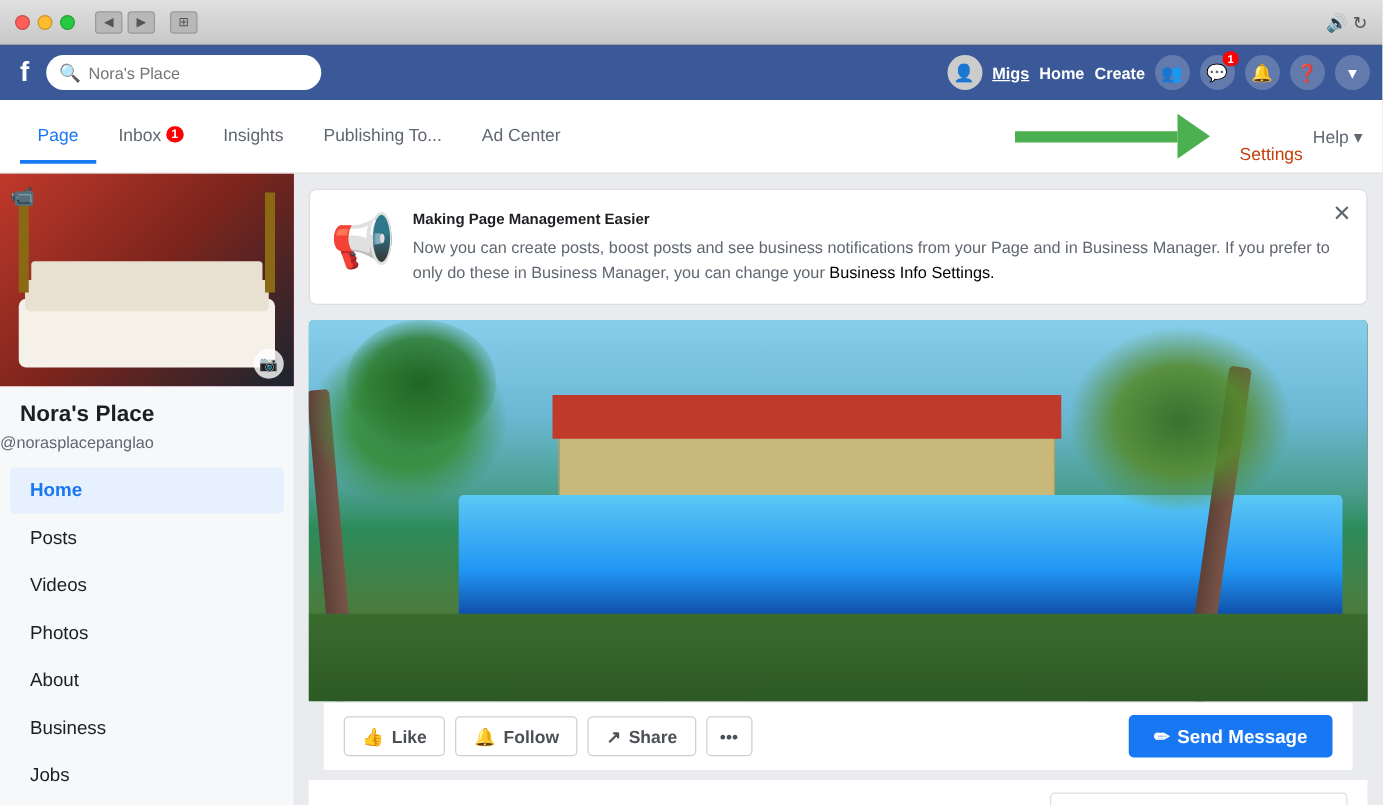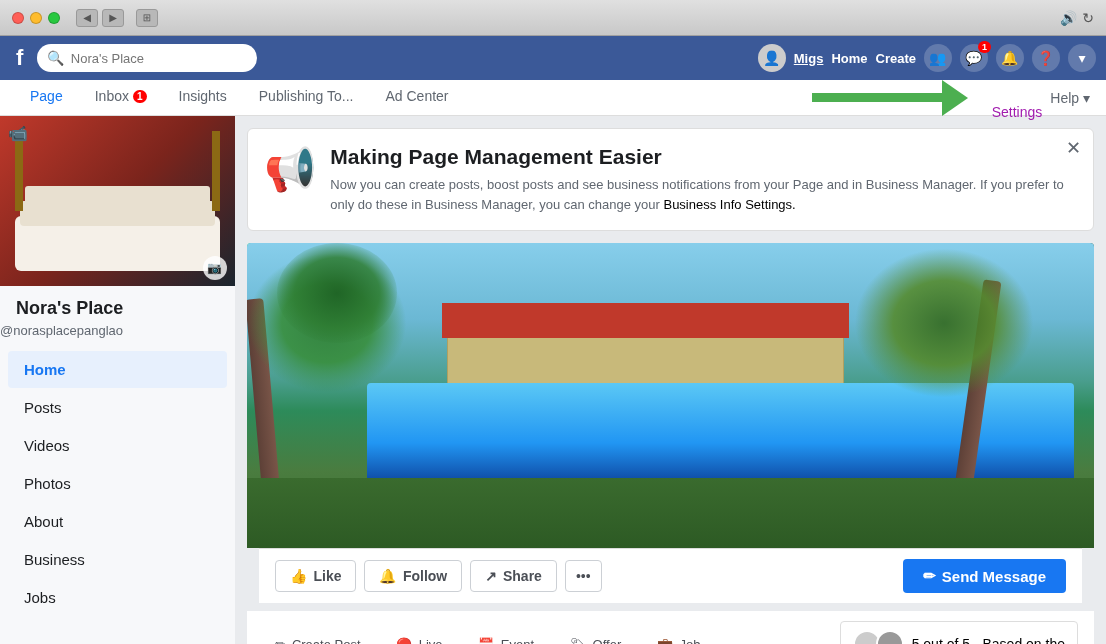--- a/index.html
+++ b/index.html
@@ -68,39 +68,39 @@
     .fb-icon-btn { background: rgba(255,255,255,0.2); border-radius: 50%; width: 28px; height: 28px; display: flex; align-items: center; justify-content: center; color: white; font-size: 14px; position: relative; cursor: pointer; }
     .fb-badge { position: absolute; top: -3px; right: -3px; background: red; color: white; font-size: 9px; border-radius: 8px; padding: 1px 4px; font-weight: bold; }
 
     
     .page-tabs {
       background: white;
       border-bottom: 1px solid #ddd;
       display: flex;
       align-items: center;
       padding: 0 16px;
-      height: 36px;
+      height: 59px;
       gap: 4px;
     }
     .tab {
       padding: 12px 14px;
       font-size: 14px;
       color: #606770;
       cursor: pointer;
       border-bottom: 3px solid transparent;
       font-weight: 500;
       display: flex;
       align-items: center;
       gap: 4px;
       height: 44px;
     }
     .tab.active { color: #1877f2; border-bottom: 3px solid #1877f2; }
     .tab-badge { background: red; color: white; font-size: 10px; border-radius: 8px; padding: 1px 4px; font-weight: bold; }
     .tabs-right { margin-left: auto; display: flex; align-items: center; gap: 8px; }
-    .settings-btn { font-size: 14px; color: #a21caf; font-weight: 500; cursor: pointer; margin-top: 28px; }
+    .settings-btn { font-size: 14px; color: #c2410c; font-weight: 500; cursor: pointer; margin-top: 28px; }
     .help-btn { font-size: 14px; color: #606770; font-weight: 500; cursor: pointer; }
 
     
     .main-content {
       display: flex;
       max-width: 1106px;
     }
 
     
     .sidebar {
@@ -189,21 +189,21 @@
       background: white;
       border: 1px solid #ddd;
       border-radius: 6px;
       margin: 12px;
       padding: 16px;
       display: flex;
       align-items: flex-start;
       gap: 14px;
       position: relative;
     }
-    .banner-content h3 { font-size: 21px; font-weight: bold; margin-bottom: 6px; color: #1c1e21; }
+    .banner-content h3 { font-size: 12px; font-weight: bold; margin-bottom: 6px; color: #1c1e21; }
     .banner-content p { font-size: 13px; color: #606770; line-height: 1.5; }
     .banner-content a { color: #000000; text-decoration: none; }
     .banner-close {
       position: absolute;
       top: 10px;
       right: 12px;
       font-size: 18px;
       color: #606770;
       cursor: pointer;
       line-height: 1;

